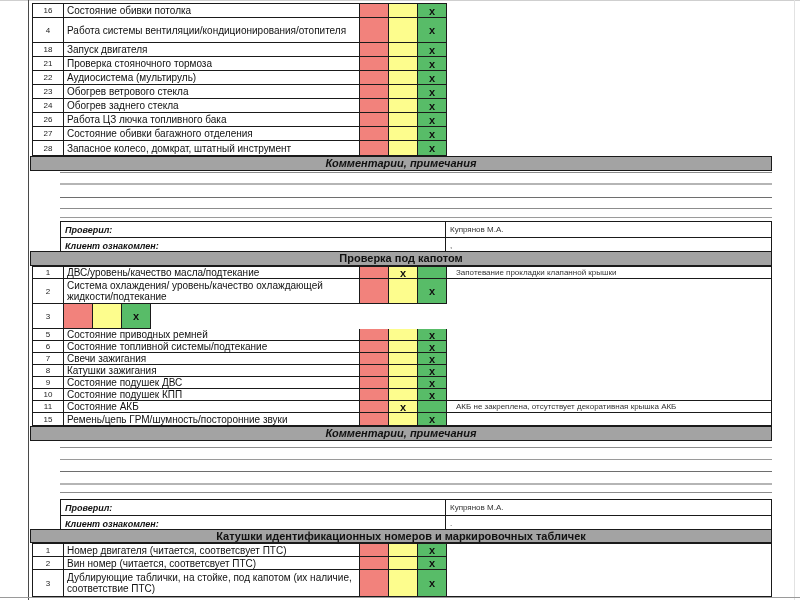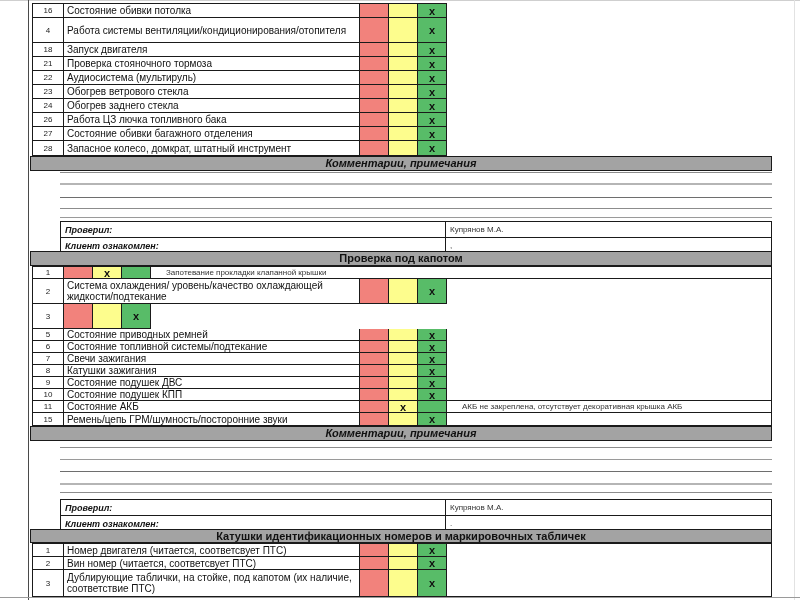--- a/index.html
+++ b/index.html
@@ -20,21 +20,21 @@
   .c:first-child{border-left:none;}
   .trow:last-child .c{border-bottom:none;}
   .c.num{width:30px;font-size:8px;color:#222;}
   .c.label{width:296px;justify-content:flex-start;font-size:10px;line-height:11px;
            padding:0 2px 0 3px;letter-spacing:0;}
   .c.red{width:29px;background:var(--c-red);}
   .c.yellow{width:29px;background:var(--c-yellow);}
   .c.green{width:29px;background:var(--c-green);}
   .c.mark-cell{font-weight:bold;font-size:11px;line-height:10px;color:#101010;}
   .c.comment{flex:1;border-bottom:none;justify-content:flex-start;font-size:8px;
-             line-height:9px;padding-left:15px;color:#333;}
+             line-height:9px;padding-left:9px;color:#333;}
   .c.comment.cb{border-bottom:1px solid #1a1a1a;}
   #tbl-interior .trow{height:14px;}
   #tbl-interior .trow.tall{height:25px;}
   #tbl-underhood .trow{height:12px;}
   #tbl-underhood .trow.tall{height:25px;}
   #tbl-id .trow{height:13px;}
   #tbl-id .trow.tall{height:26px;}
 
   
   .secheader{position:absolute;box-sizing:border-box;border:1px solid #1a1a1a;background:#a3a3a3;
@@ -160,20 +160,21 @@
     <div class="srow">
       <div class="sl">Клиент ознакомлен:</div>
       <div class="sv">,</div>
     </div>
   </div>
 
   <div class="secheader" style="left:30px;top:251px;width:742px;height:15px;">Проверка под капотом</div>
   <div class="tbl" id="tbl-underhood" style="left:32px;top:266px;width:740px;">
       <div class="trow">
     <div class="c num">1</div>
+    <div class="c label">ДВС/уровень/качество масла/подтекание</div>
     <div class="c red mark-cell"></div>
     <div class="c yellow mark-cell">x</div>
     <div class="c green mark-cell"></div>
     <div class="c comment cb">Запотевание прокладки клапанной крышки</div>
   </div>
       <div class="trow tall">
     <div class="c num">2</div>
     <div class="c label">Система охлаждения/ уровень/качество охлаждающей жидкости/подтекание</div>
     <div class="c red mark-cell"></div>
     <div class="c yellow mark-cell"></div>

